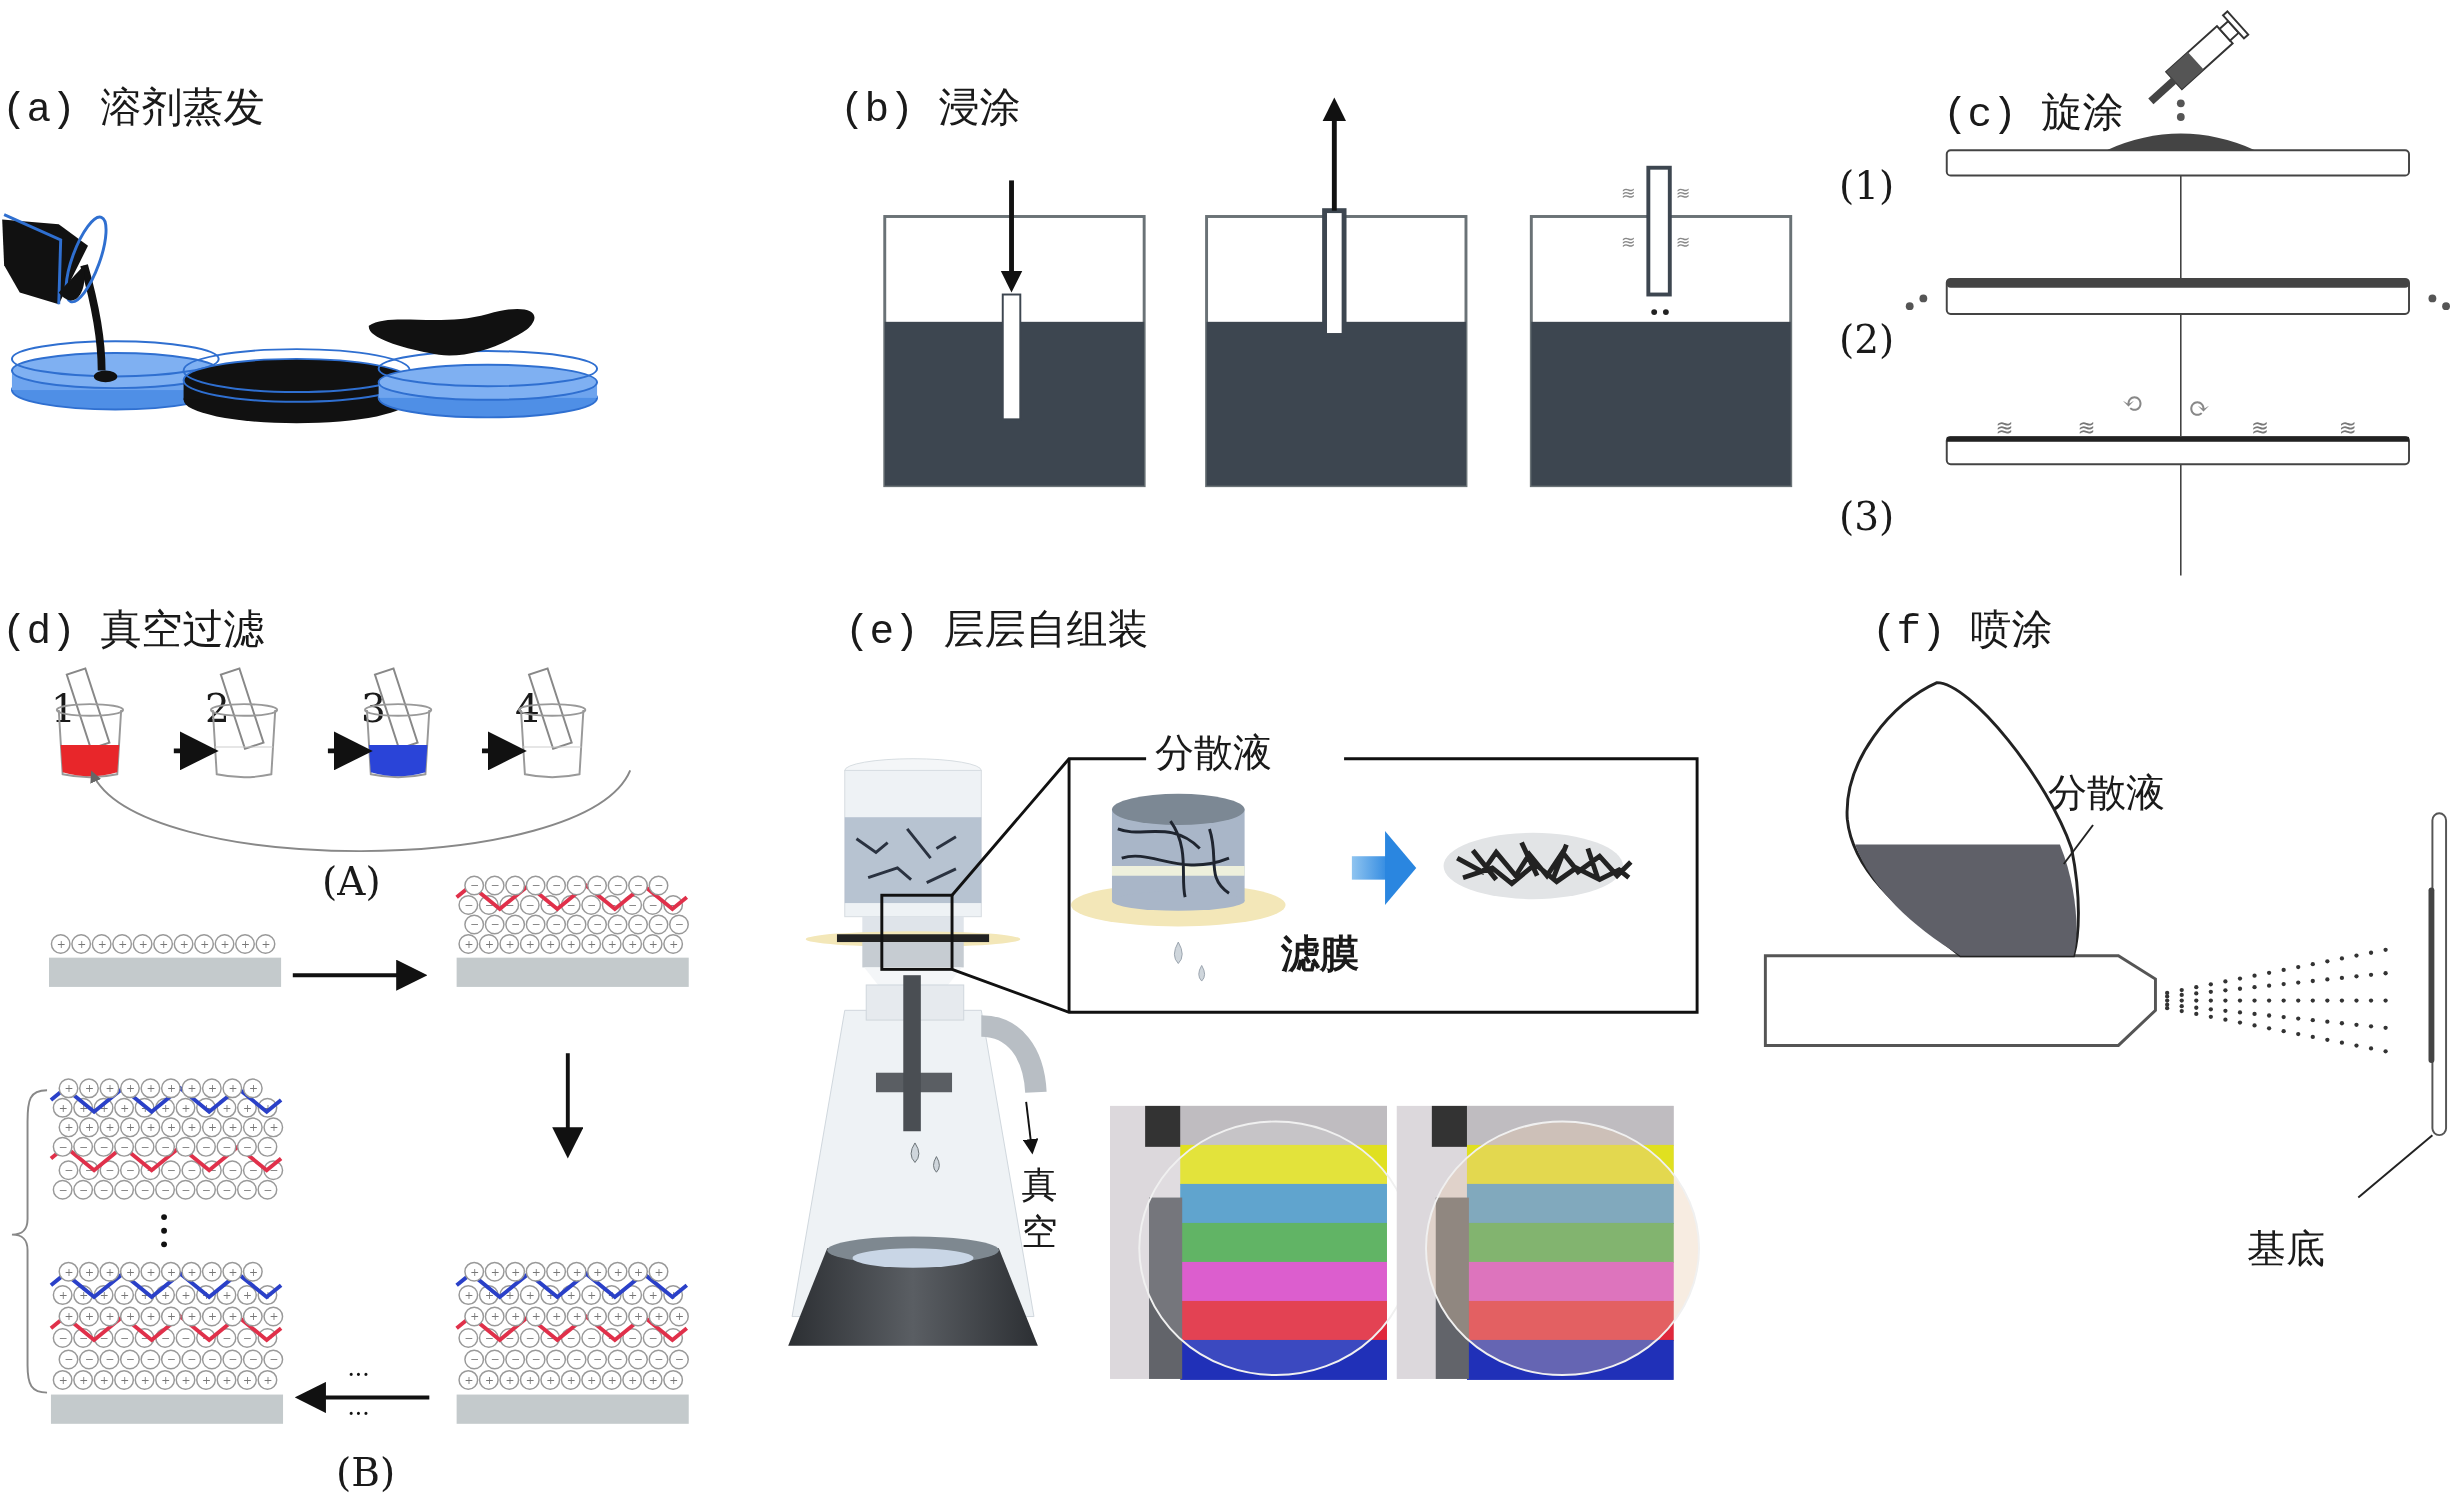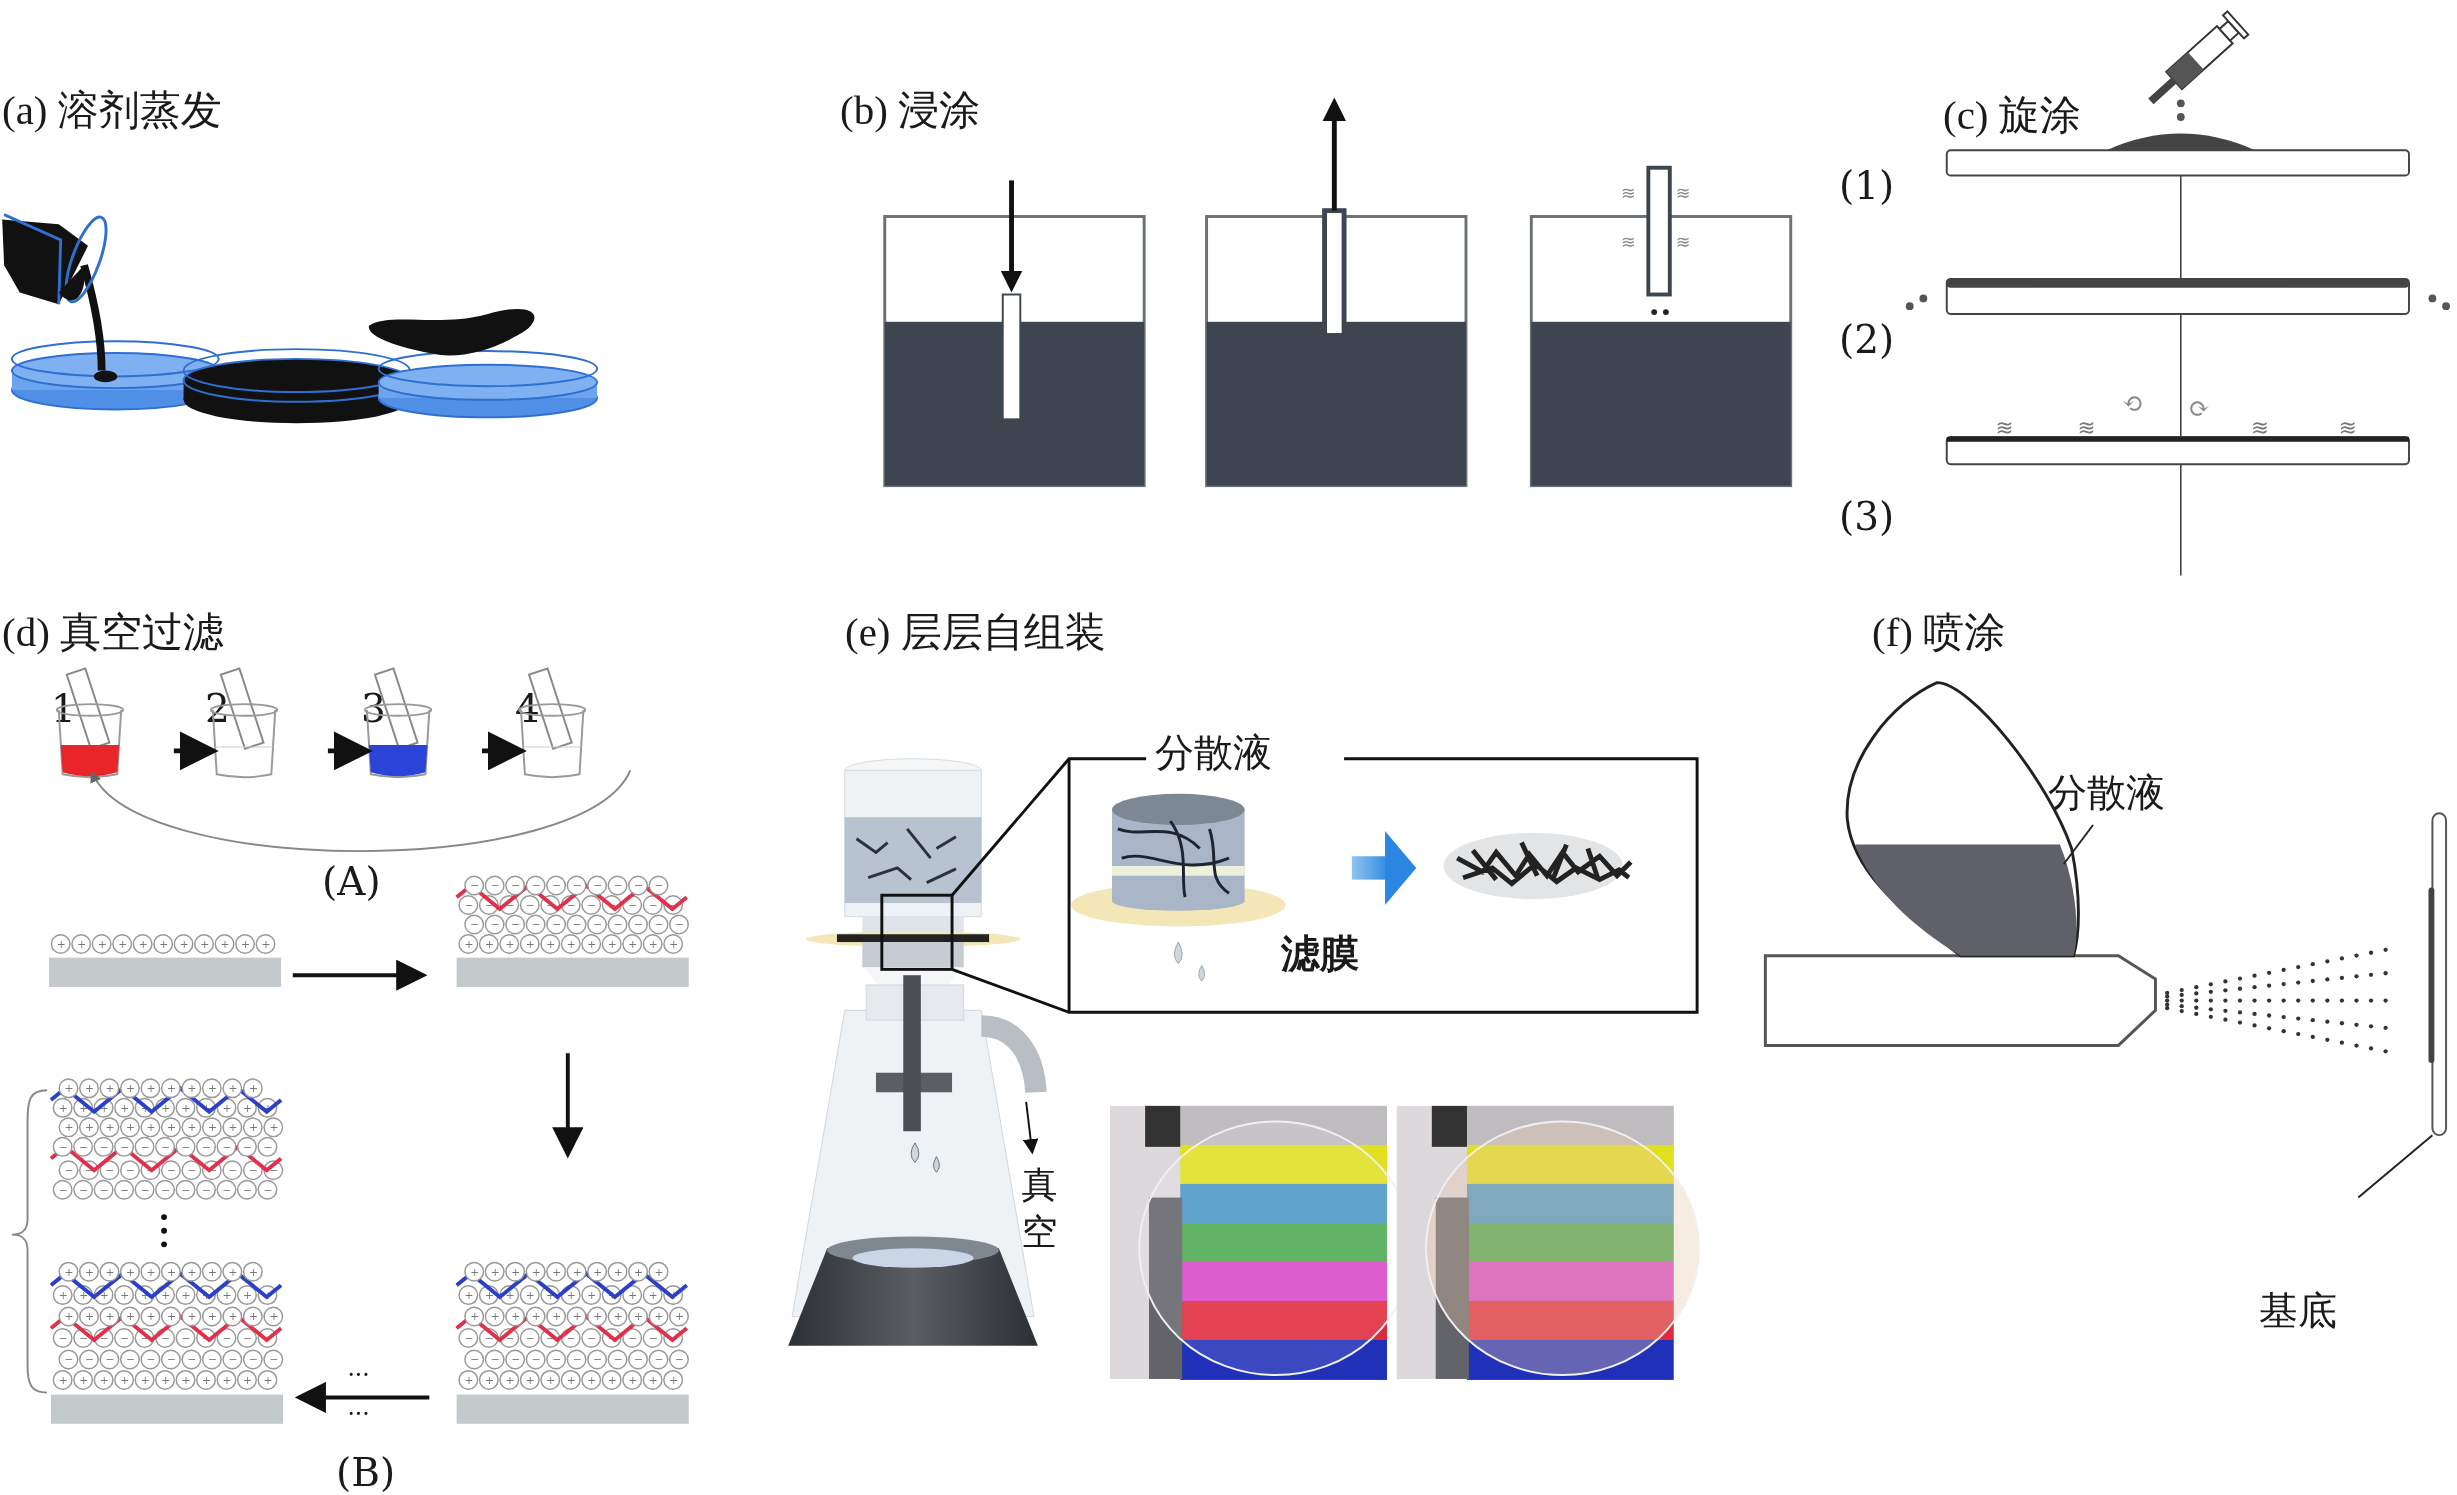--- a/index.html
+++ b/index.html
@@ -1,17 +1,17 @@
 <!DOCTYPE html>
 <html><head>
 <meta charset="utf-8">
 <style>
   html,body{margin:0;padding:0;background:#ffffff;}
   body{width:2458px;height:1495px;position:relative;overflow:hidden;font-family:"DejaVu Serif","Liberation Serif",serif;color:#1a1a1a;}
-  .lbl{position:absolute;font-size:41px;line-height:1;white-space:nowrap;font-family:Liberation Serif, serif;}
+  .lbl{position:absolute;font-size:41px;line-height:1;white-space:nowrap;font-family:Liberation Mono, monospace;}
   .sm{position:absolute;font-size:39px;line-height:1;white-space:nowrap;font-family:"DejaVu Serif","Liberation Serif",serif;}
   svg{position:absolute;left:0;top:0;}
   .vtext{position:absolute;font-size:36px;line-height:47px;width:43px;text-align:center;font-family:"DejaVu Serif","Liberation Serif",serif;}
 </style>
 </head>
 <body>
 
 <div class="lbl" style="left:2px;top:90px;">(a) 溶剂蒸发</div>
 <div class="lbl" style="left:840px;top:90px;">(b) 浸涂</div>
 <div class="lbl" style="left:1943px;top:95px;">(c) 旋涂</div>
@@ -27,21 +27,21 @@
 <div class="sm" style="left:322px;top:862px;">(A)</div>
 <div class="sm" style="left:336px;top:1453px;">(B)</div>
 
 <div class="lbl" style="left:845px;top:612px;">(e) 层层自组装</div>
 <div class="sm" style="left:1155px;top:733px;">分散液</div>
 <div class="sm" style="left:1281px;top:934px;font-weight:bold;">滤膜</div>
 <div class="vtext" style="left:1018px;top:1161px;">真空</div>
 
 <div class="lbl" style="left:1872px;top:612px;">(f) 喷涂</div>
 <div class="sm" style="left:2048px;top:773px;">分散液</div>
-<div class="sm" style="left:2247px;top:1291px;margin-left:12px;">基底</div>
+<div class="sm" style="left:2247px;top:1229px;">基底</div>
 
 <svg width="2458" height="1495" viewBox="0 0 2520 1533">
   <defs>
     <marker id="ah" markerWidth="8" markerHeight="8" refX="6" refY="4" orient="auto">
         <path d="M0,0 L8,4 L0,8 Z" fill="#111"></path>
       </marker>
     <marker id="ahs" markerWidth="6" markerHeight="6" refX="5" refY="3" orient="auto">
         <path d="M0,0 L6,3 L0,6 Z" fill="#666"></path>
       </marker>
     <linearGradient id="flaskDark" x1="0" x2="1">

